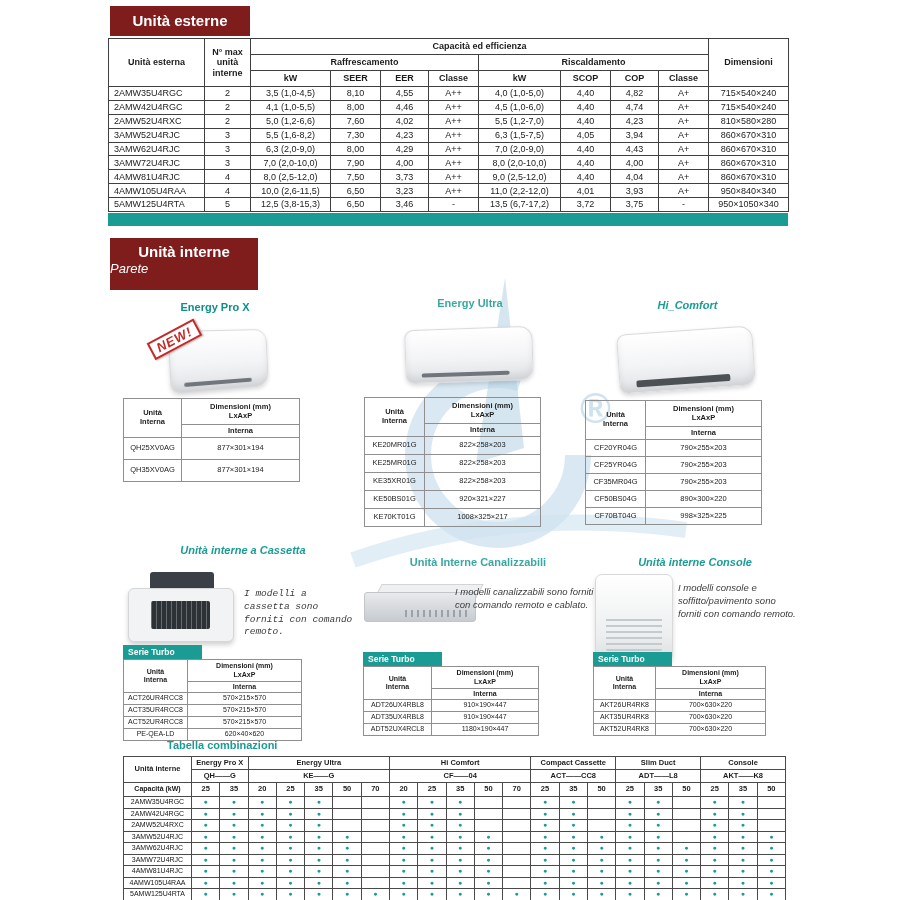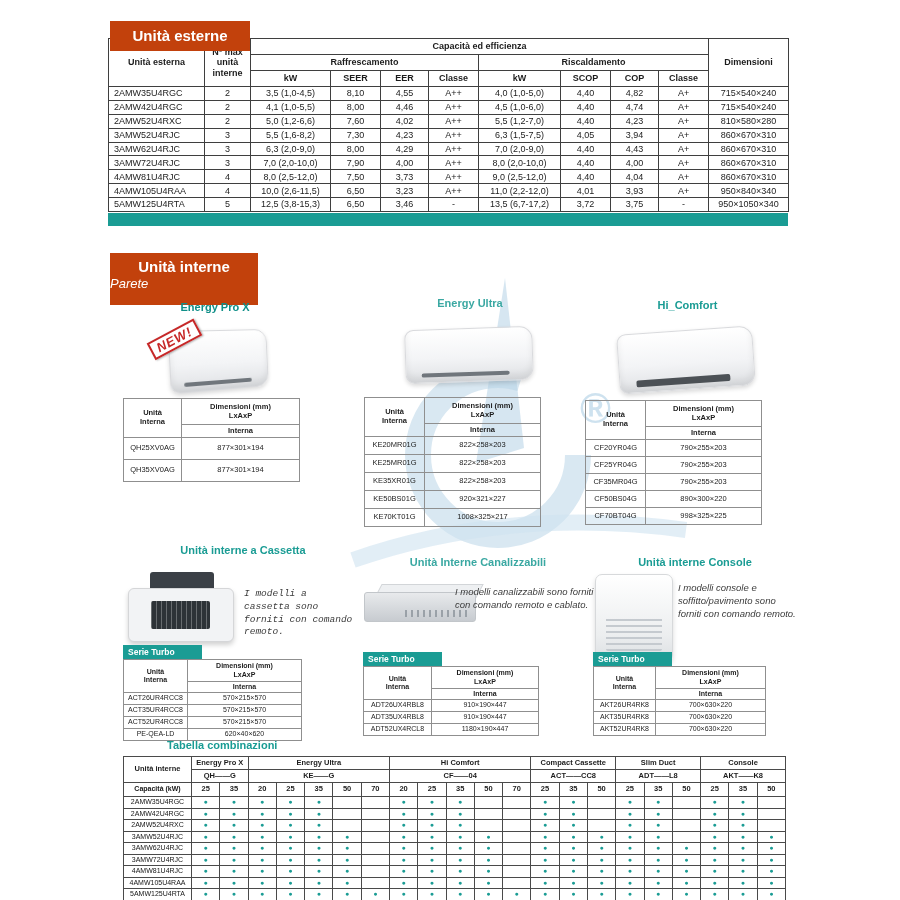--- a/index.html
+++ b/index.html
@@ -5,21 +5,21 @@
   html,body{margin:0;padding:0;background:#fff;}
   .page{position:relative;width:900px;height:900px;background:#ffffff;overflow:hidden;
         font-family:"Liberation Sans", sans-serif;color:#1c1c1c;}
   .abs{position:absolute;}
   .pre{white-space:pre-line;}
 
   
   .wm{position:absolute;left:348px;top:268px;z-index:0;pointer-events:none;}
 
   
-  .tealbox{background:#c2410c;color:#fff;z-index:2;margin-top:15px;}
+  .tealbox{background:#7f1d1d;color:#fff;z-index:2;}
   .tealbox .l1{font-size:15px;font-weight:bold;text-align:center;padding-top:5px;}
   .tealbox .l2{font-size:13px;font-style:italic;padding-top:1px;}
 
   
   table{border-collapse:collapse;z-index:1;position:absolute;background:transparent;table-layout:fixed;}
   th,td{padding:0 2px;text-align:center;overflow:hidden;line-height:1.15;}
 
   
   .outdoor{left:108px;top:38px;width:680px;font-size:9px;}
   .outdoor th,.outdoor td{border:1px solid #3f3f3f;}
@@ -38,21 +38,21 @@
   .prox tbody tr{height:22px;}
   .ultra tbody tr{height:18px;}
   .hicom tbody tr{height:17px;}
   .turbo tbody tr{height:12px;}
   .turbo{font-size:7px;}
   .turbo thead tr.h1{height:22px;}
   .turbo thead tr.h2{height:11px;}
 
   .sectitle{font-weight:bold;font-size:11px;text-align:center;z-index:2;}
   .teal-d{color:#0f8f88;}
-  .teal-m{color:#1a9c94;}
+  .teal-m{color:#1a9c94;font-style:italic;}
   .teal-l{color:#3aa8a2;}
 
   .serieturbo{background:#1a9c94;color:#fff;font-weight:bold;font-size:8.5px;
               padding:2px 0 0 5px;width:74px;height:12px;z-index:2;}
 
   .note{font-style:italic;font-size:9.5px;color:#3c3c3c;line-height:1.35;z-index:2;}
 
   
   .combo{left:123px;top:756px;width:663px;font-size:7.5px;border:1.5px solid #222;}
   .combo th,.combo td{border:1px solid #4a4a4a;padding:0 1px;}

